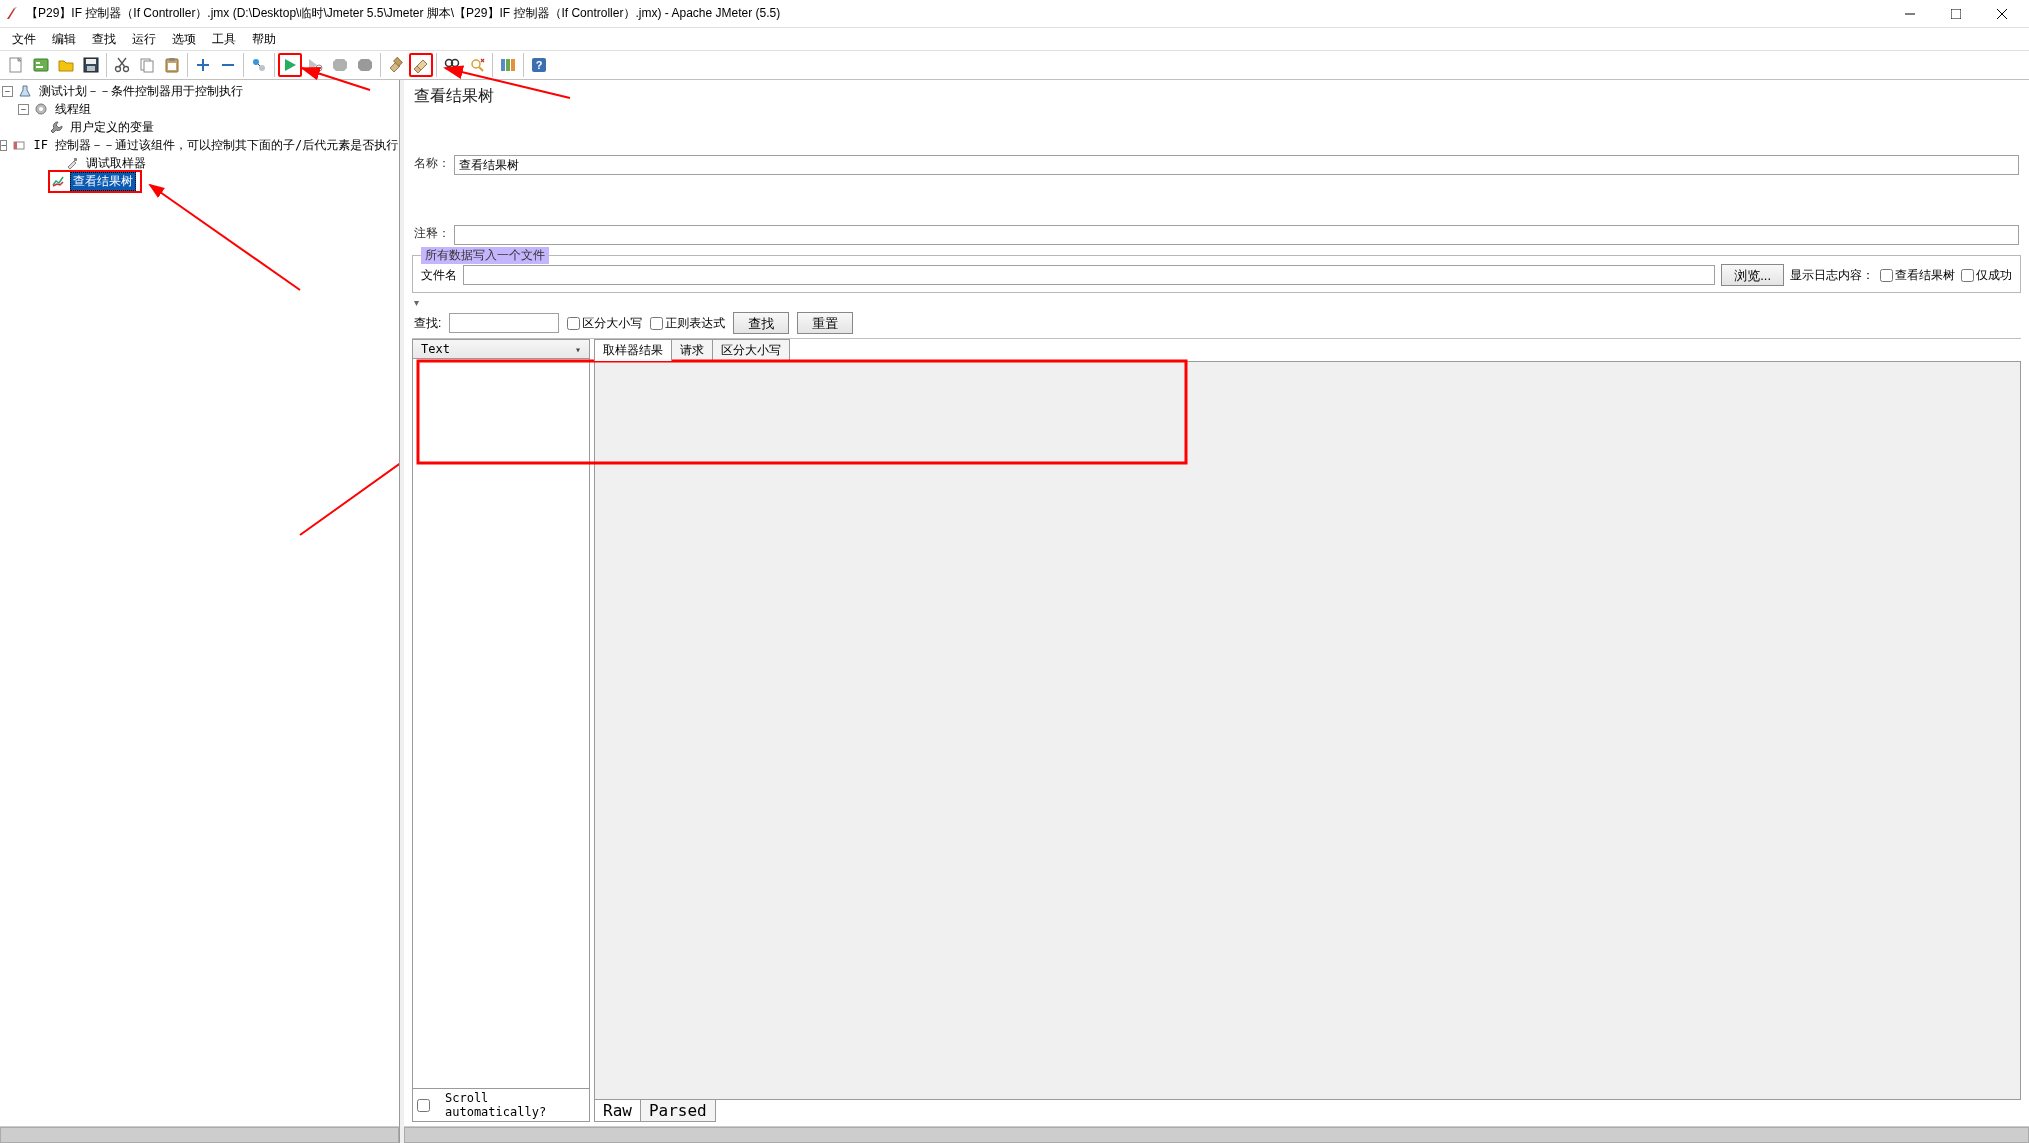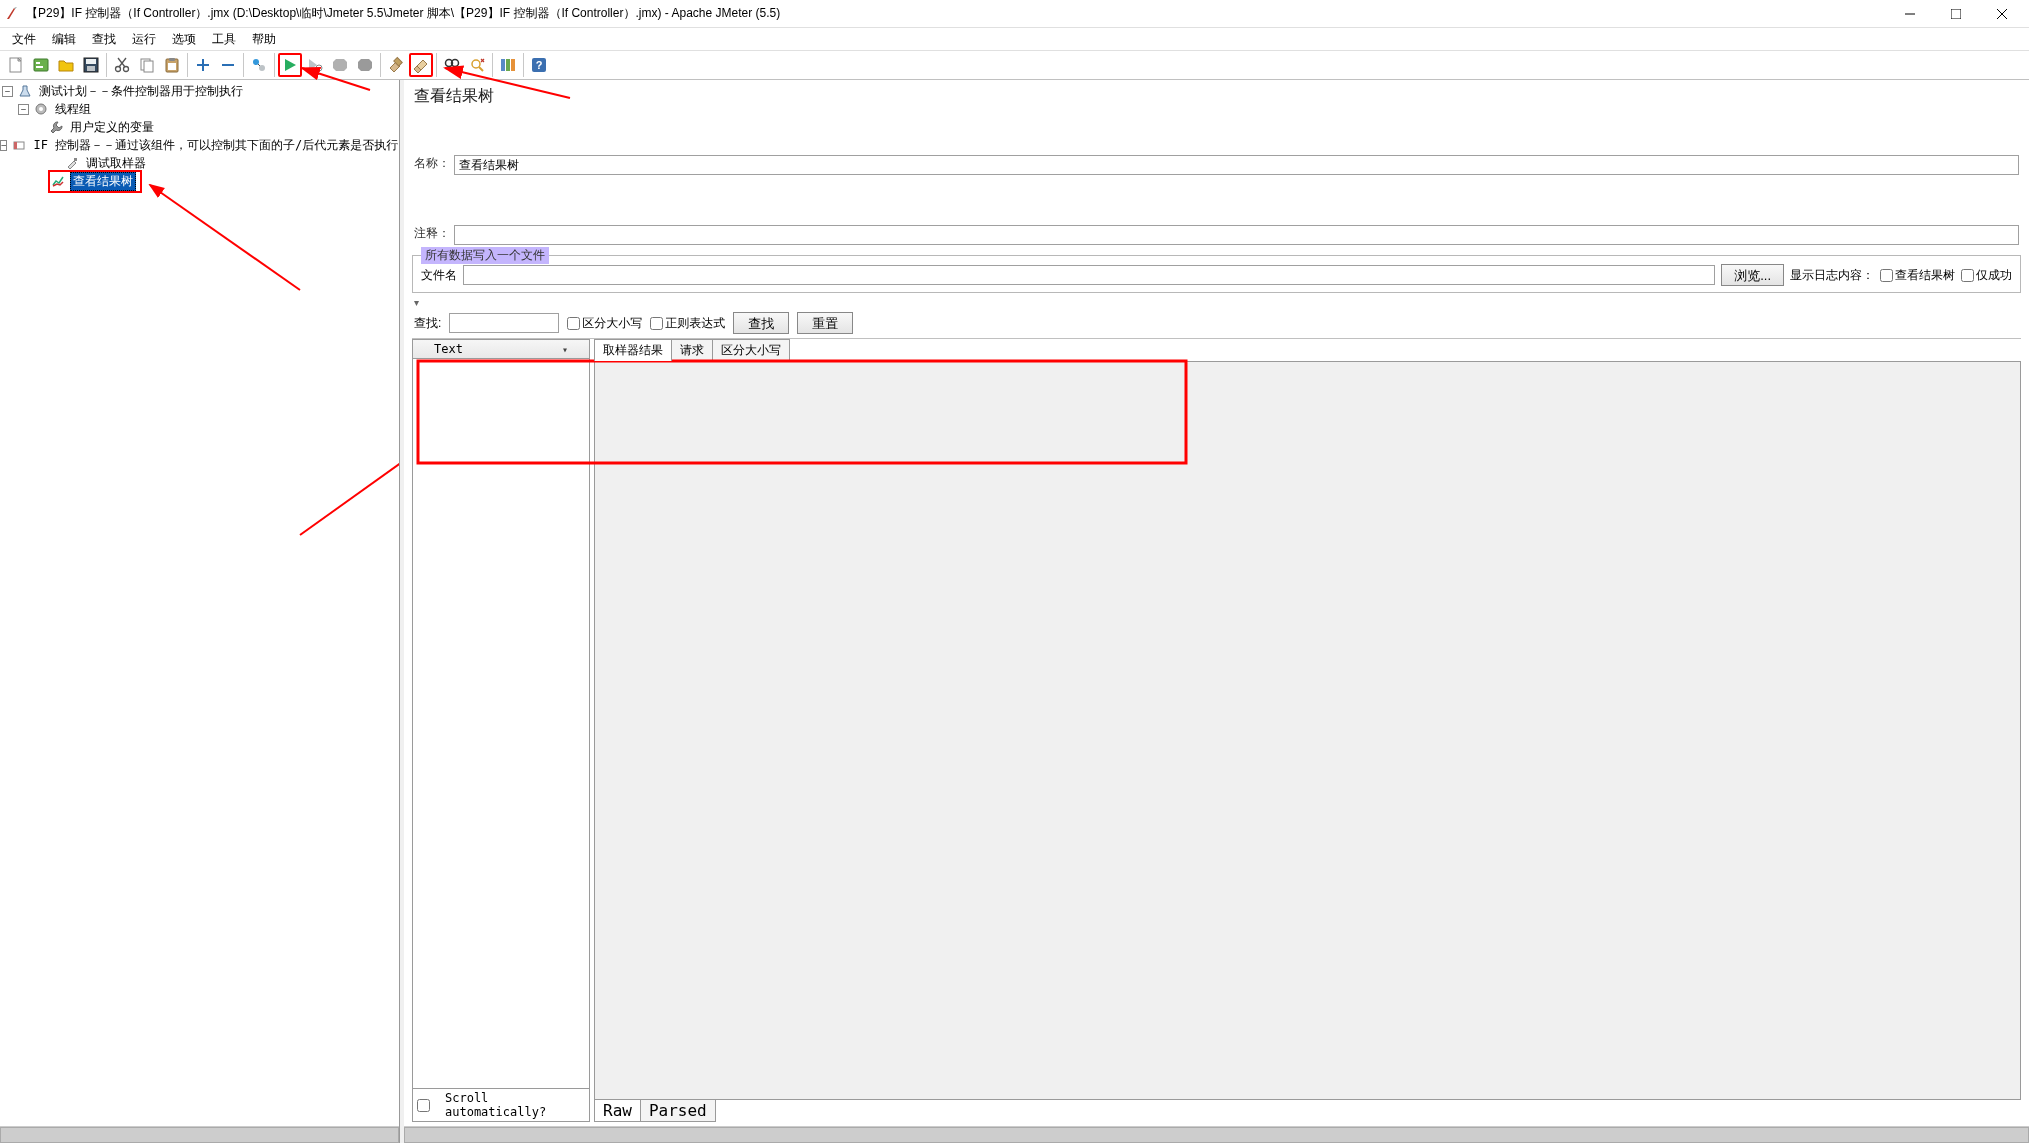--- a/index.html
+++ b/index.html
@@ -57,21 +57,21 @@
 .tri-down { font-size: 10px; color: #666; padding-left: 10px; cursor: pointer; }
 
 .search-row { display: flex; align-items: center; gap: 8px; padding: 4px 10px; }
 .search-row label { white-space: nowrap; }
 .search-row input[type=text] { width: 110px; border: 1px solid #a0a0a0; padding: 2px 4px; height: 20px; }
 .search-row .chk { display: flex; align-items: center; gap: 2px; }
 .search-row button { border: 1px solid #888; background: linear-gradient(#f8f8f8,#e4e4e4); padding: 2px 14px; height: 22px; cursor: default; }
 
 .results-area { flex: 1; display: flex; margin: 0 8px 4px 8px; border-top: 1px solid #c0c0c0; min-height: 0; position: relative; }
 .results-left { width: 178px; display: flex; flex-direction: column; }
-.results-dropdown { border: 1px solid #9a9a9a; background: linear-gradient(#f6f6f6,#e8e8e8); height: 20px; display: flex; align-items: center; padding: 0 21px; justify-content: space-between; cursor: default; font-family: monospace; }
+.results-dropdown { border: 1px solid #9a9a9a; background: linear-gradient(#f6f6f6,#e8e8e8); height: 20px; display: flex; align-items: center; padding: 0 8px; justify-content: space-between; cursor: default; font-family: monospace; }
 .results-dropdown .dd-arrow { font-size: 10px; color: #444; }
 .results-tree-box { flex: 1; border: 1px solid #9a9a9a; border-top: none; background: #fff; min-height: 0; }
 .results-left-bottom { display: flex; align-items: center; gap: 15px; padding: 2px 4px; border: 1px solid #9a9a9a; border-top: none; font-family: monospace; }
 
 .results-right { flex: 1; display: flex; flex-direction: column; margin-left: 4px; min-width: 0; }
 .tabs-top { display: flex; gap: 0; }
 .tab { border: 1px solid #9a9a9a; border-bottom: none; padding: 2px 8px; background: #f4f4f4; margin-right: -1px; cursor: default; font-size: 12px; }
 .tab.active { background: #fff; position: relative; z-index: 1; }
 .results-right-body { flex: 1; border: 1px solid #9a9a9a; background: #f0f0f0; min-height: 0; }
 .tabs-bottom { display: flex; }

